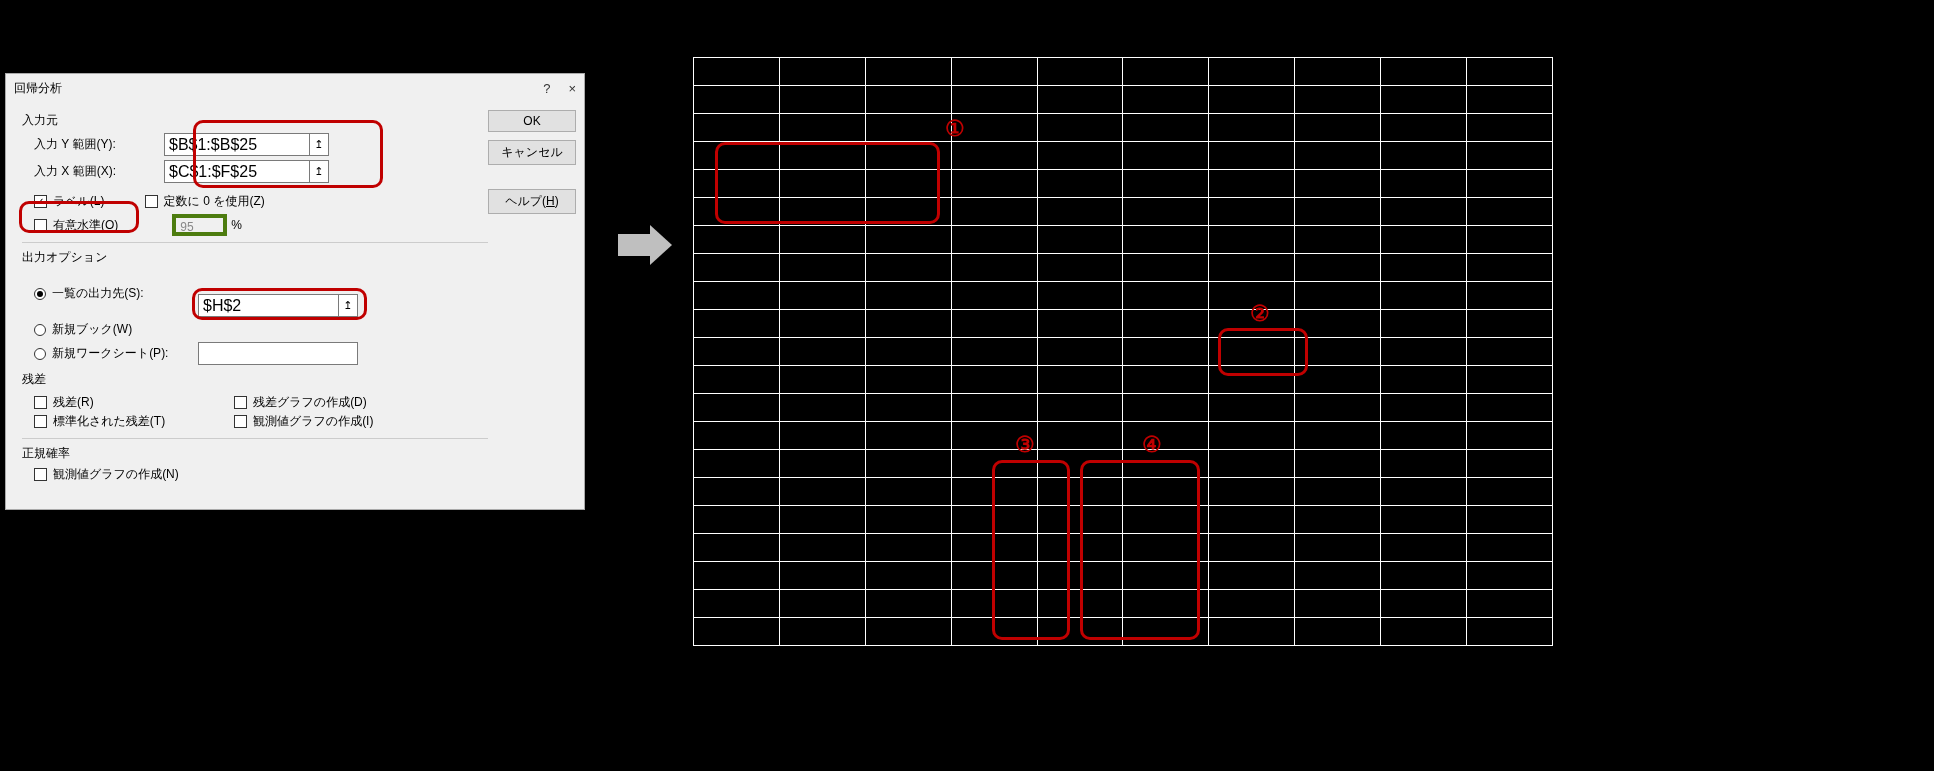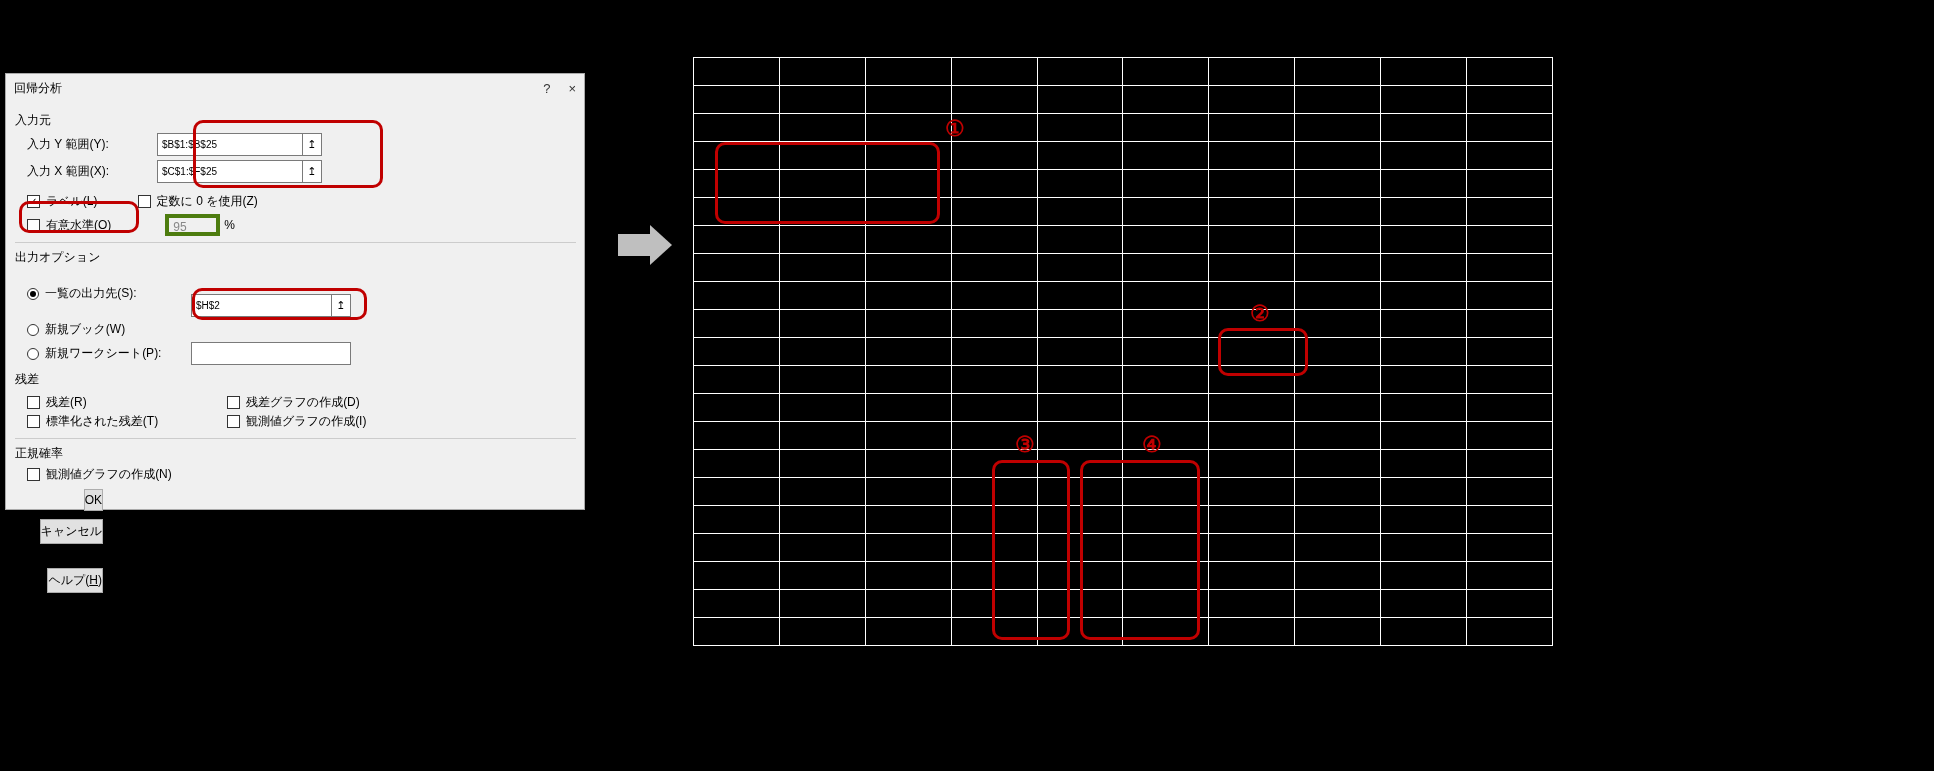--- a/index.html
+++ b/index.html
@@ -27,23 +27,23 @@
     display: flex;
     align-items: center;
     justify-content: space-between;
     padding: 4px 8px;
     height: 28px;
     background: #f0f0f0;
   }
   .titlebar-title { font-size: 12px; }
   .titlebar-controls { display: flex; gap: 18px; align-items: center; }
   .titlebar-controls span { font-size: 13px; color: #333; cursor: default; }
-  .dlg-body { display: flex; padding: 4px 8px 8px 9px; flex-direction: column; }
+  .dlg-body { display: flex; padding: 4px 8px 8px 16px; }
   .dlg-left { flex: 1; }
-  .dlg-right { width: 88px; display: flex; flex-direction: column; gap: 8px; padding-top: 4px; align-items: flex-end; }
+  .dlg-right { width: 88px; display: flex; flex-direction: column; gap: 8px; padding-top: 4px; }
   .btn {
     background: #e1e1e1;
     border: 1px solid #adadad;
     padding: 3px 0;
     text-align: center;
     font-size: 12px;
   }
   .group-label { font-size: 12px; margin: 6px 0 4px 0; }
   .row { display: flex; align-items: center; margin: 4px 0 4px 12px; }
   .row-label { width: 130px; }
@@ -52,21 +52,21 @@
     align-items: center;
     border: 1px solid #7a7a7a;
     background: #fff;
     height: 23px;
     width: 165px;
   }
   .ref-input input {
     border: none;
     outline: none;
     padding: 0 4px;
-    font-size: 10px;
+    font-size: 16px;
     width: 100%;
     background: transparent;
   }
   .ref-btn {
     width: 22px;
     height: 21px;
     border-left: 1px solid #7a7a7a;
     display: flex;
     align-items: center;
     justify-content: center;

